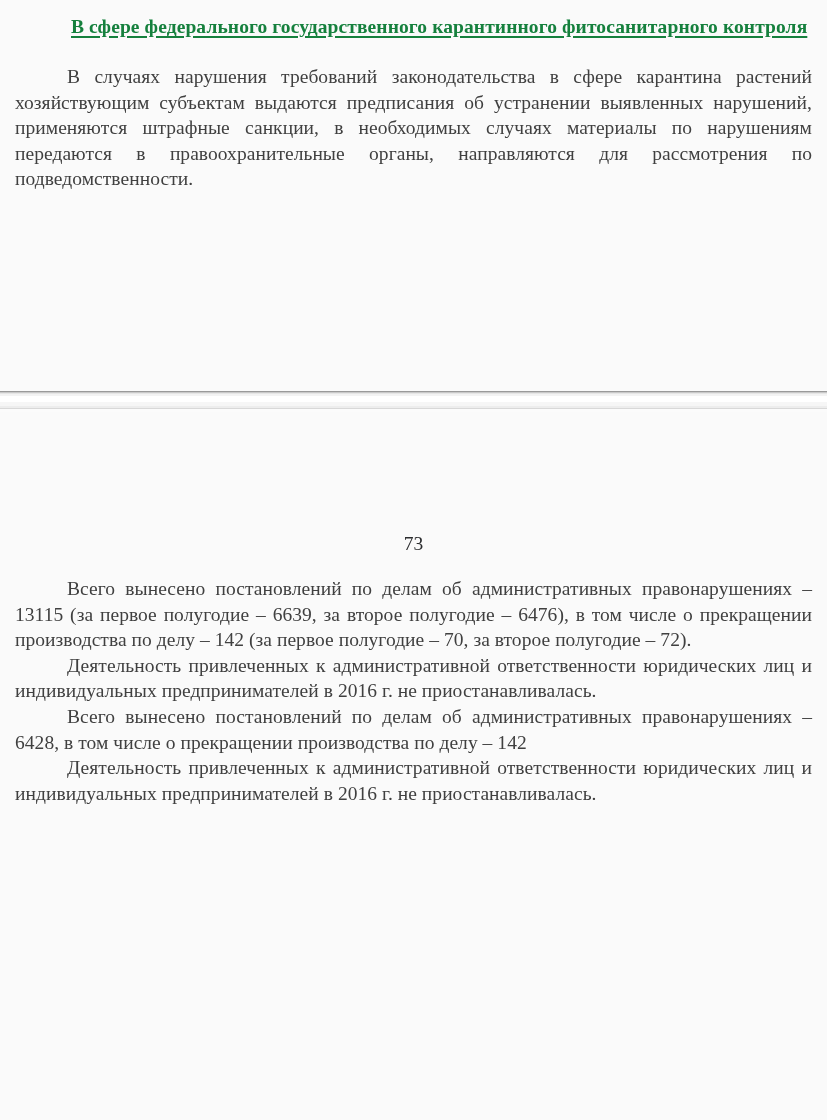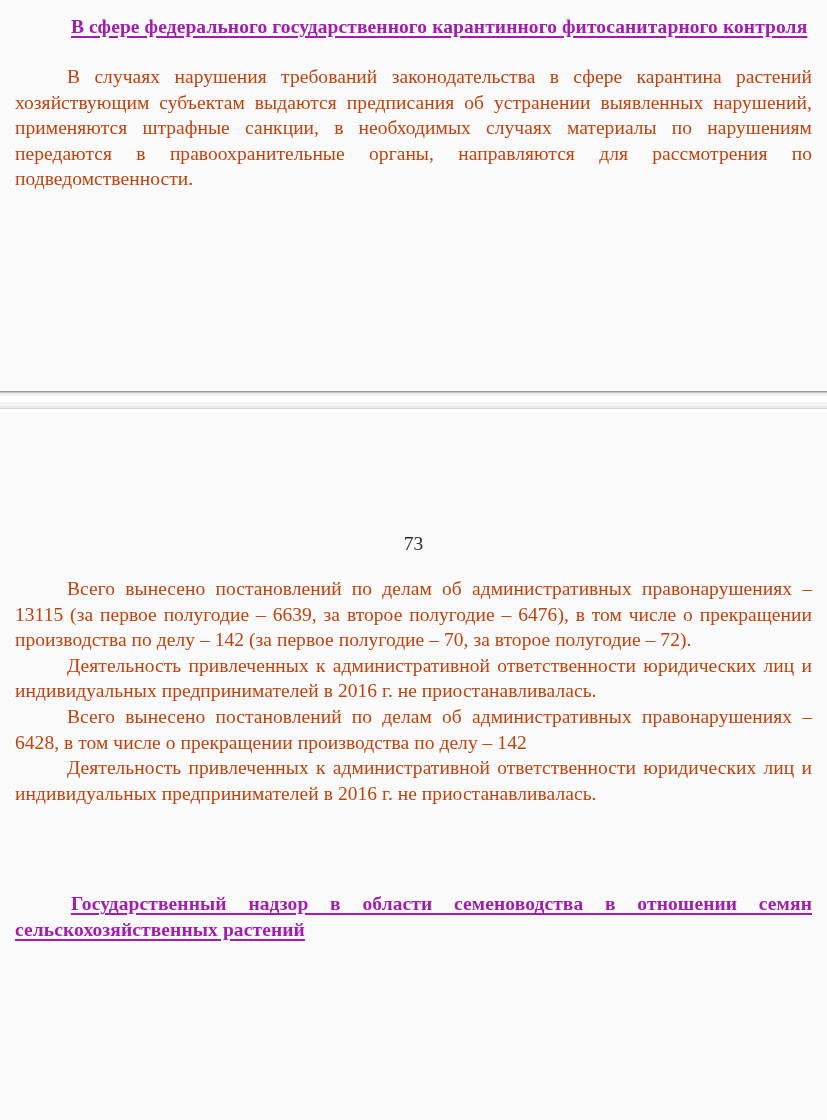--- a/index.html
+++ b/index.html
@@ -60,31 +60,31 @@
     font-size: 19.5px;
     line-height: 26px;
     text-align: justify;
     text-align-last: left;
     text-decoration: underline;
     text-underline-offset: 3px;
     text-decoration-thickness: 1.6px;
     text-indent: 56px;
     margin: 0;
     letter-spacing: 0.1px;
-    color: #a21caf;
+    color: #15803d;
   }
 
   .para {
     font-size: 19.5px;
     line-height: 25.6px;
     text-align: justify;
     text-align-last: left;
     text-indent: 52px;
     margin: 0;
-    color: #c2410c;
+    color: #404040;
     letter-spacing: 0.05px;
   }
 
   .page-number {
     font-size: 19.5px;
     line-height: 26px;
     text-align: center;
     margin: 0;
     color: #2a2b2d;
   }
@@ -122,18 +122,17 @@
 
   <p class="para">Деятельность привлеченных к административной ответственности юридических лиц и индивидуальных предпринимателей в 2016 г. не приостанавливалась.</p>
 
 
   <p class="para">Всего вынесено постановлений по делам об административных правонарушениях – 6428, в том числе о прекращении производства по делу – 142</p>
 
   <p class="para">Деятельность привлеченных к административной ответственности юридических лиц и индивидуальных предпринимателей в 2016 г. не приостанавливалась.</p>
 
   <div class="spacer-body-to-heading"></div>
 
-  <h2 class="heading">Государственный надзор в области семеноводства в отношении семян сельскохозяйственных растений</h2>
 
   <div class="spacer-heading2-to-body"></div>
 
 
 </section>
 
 </body></html>

